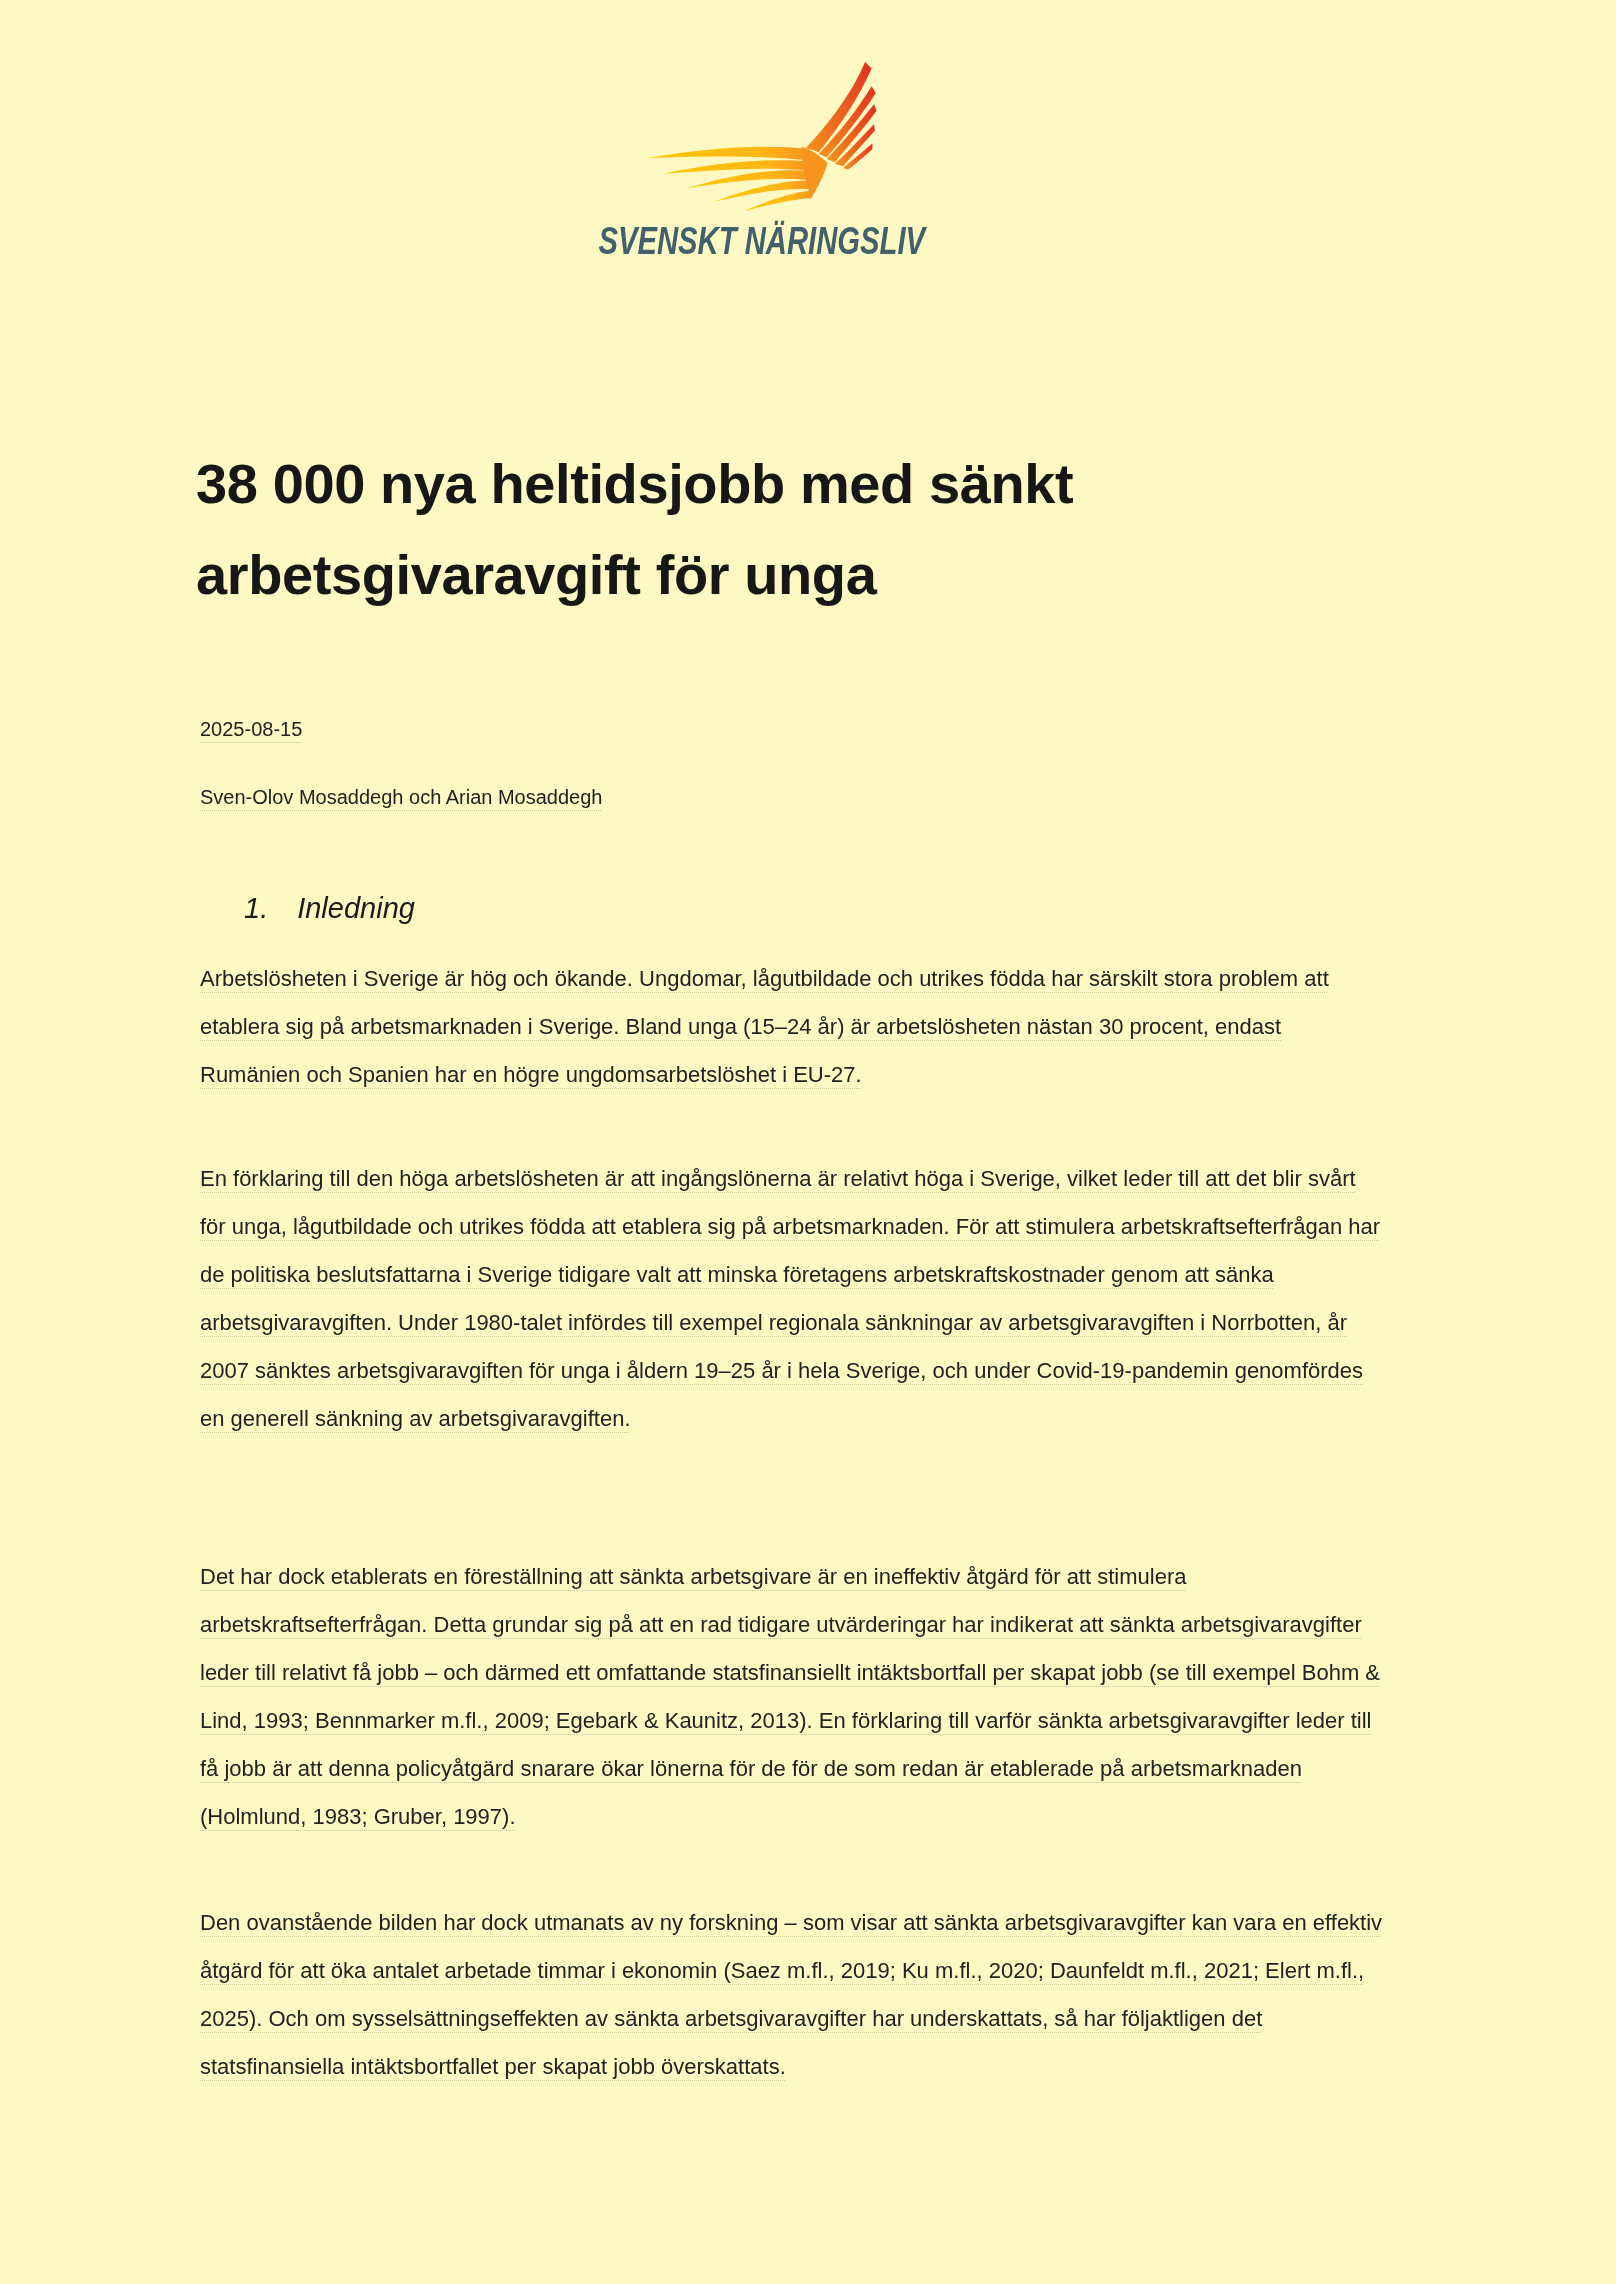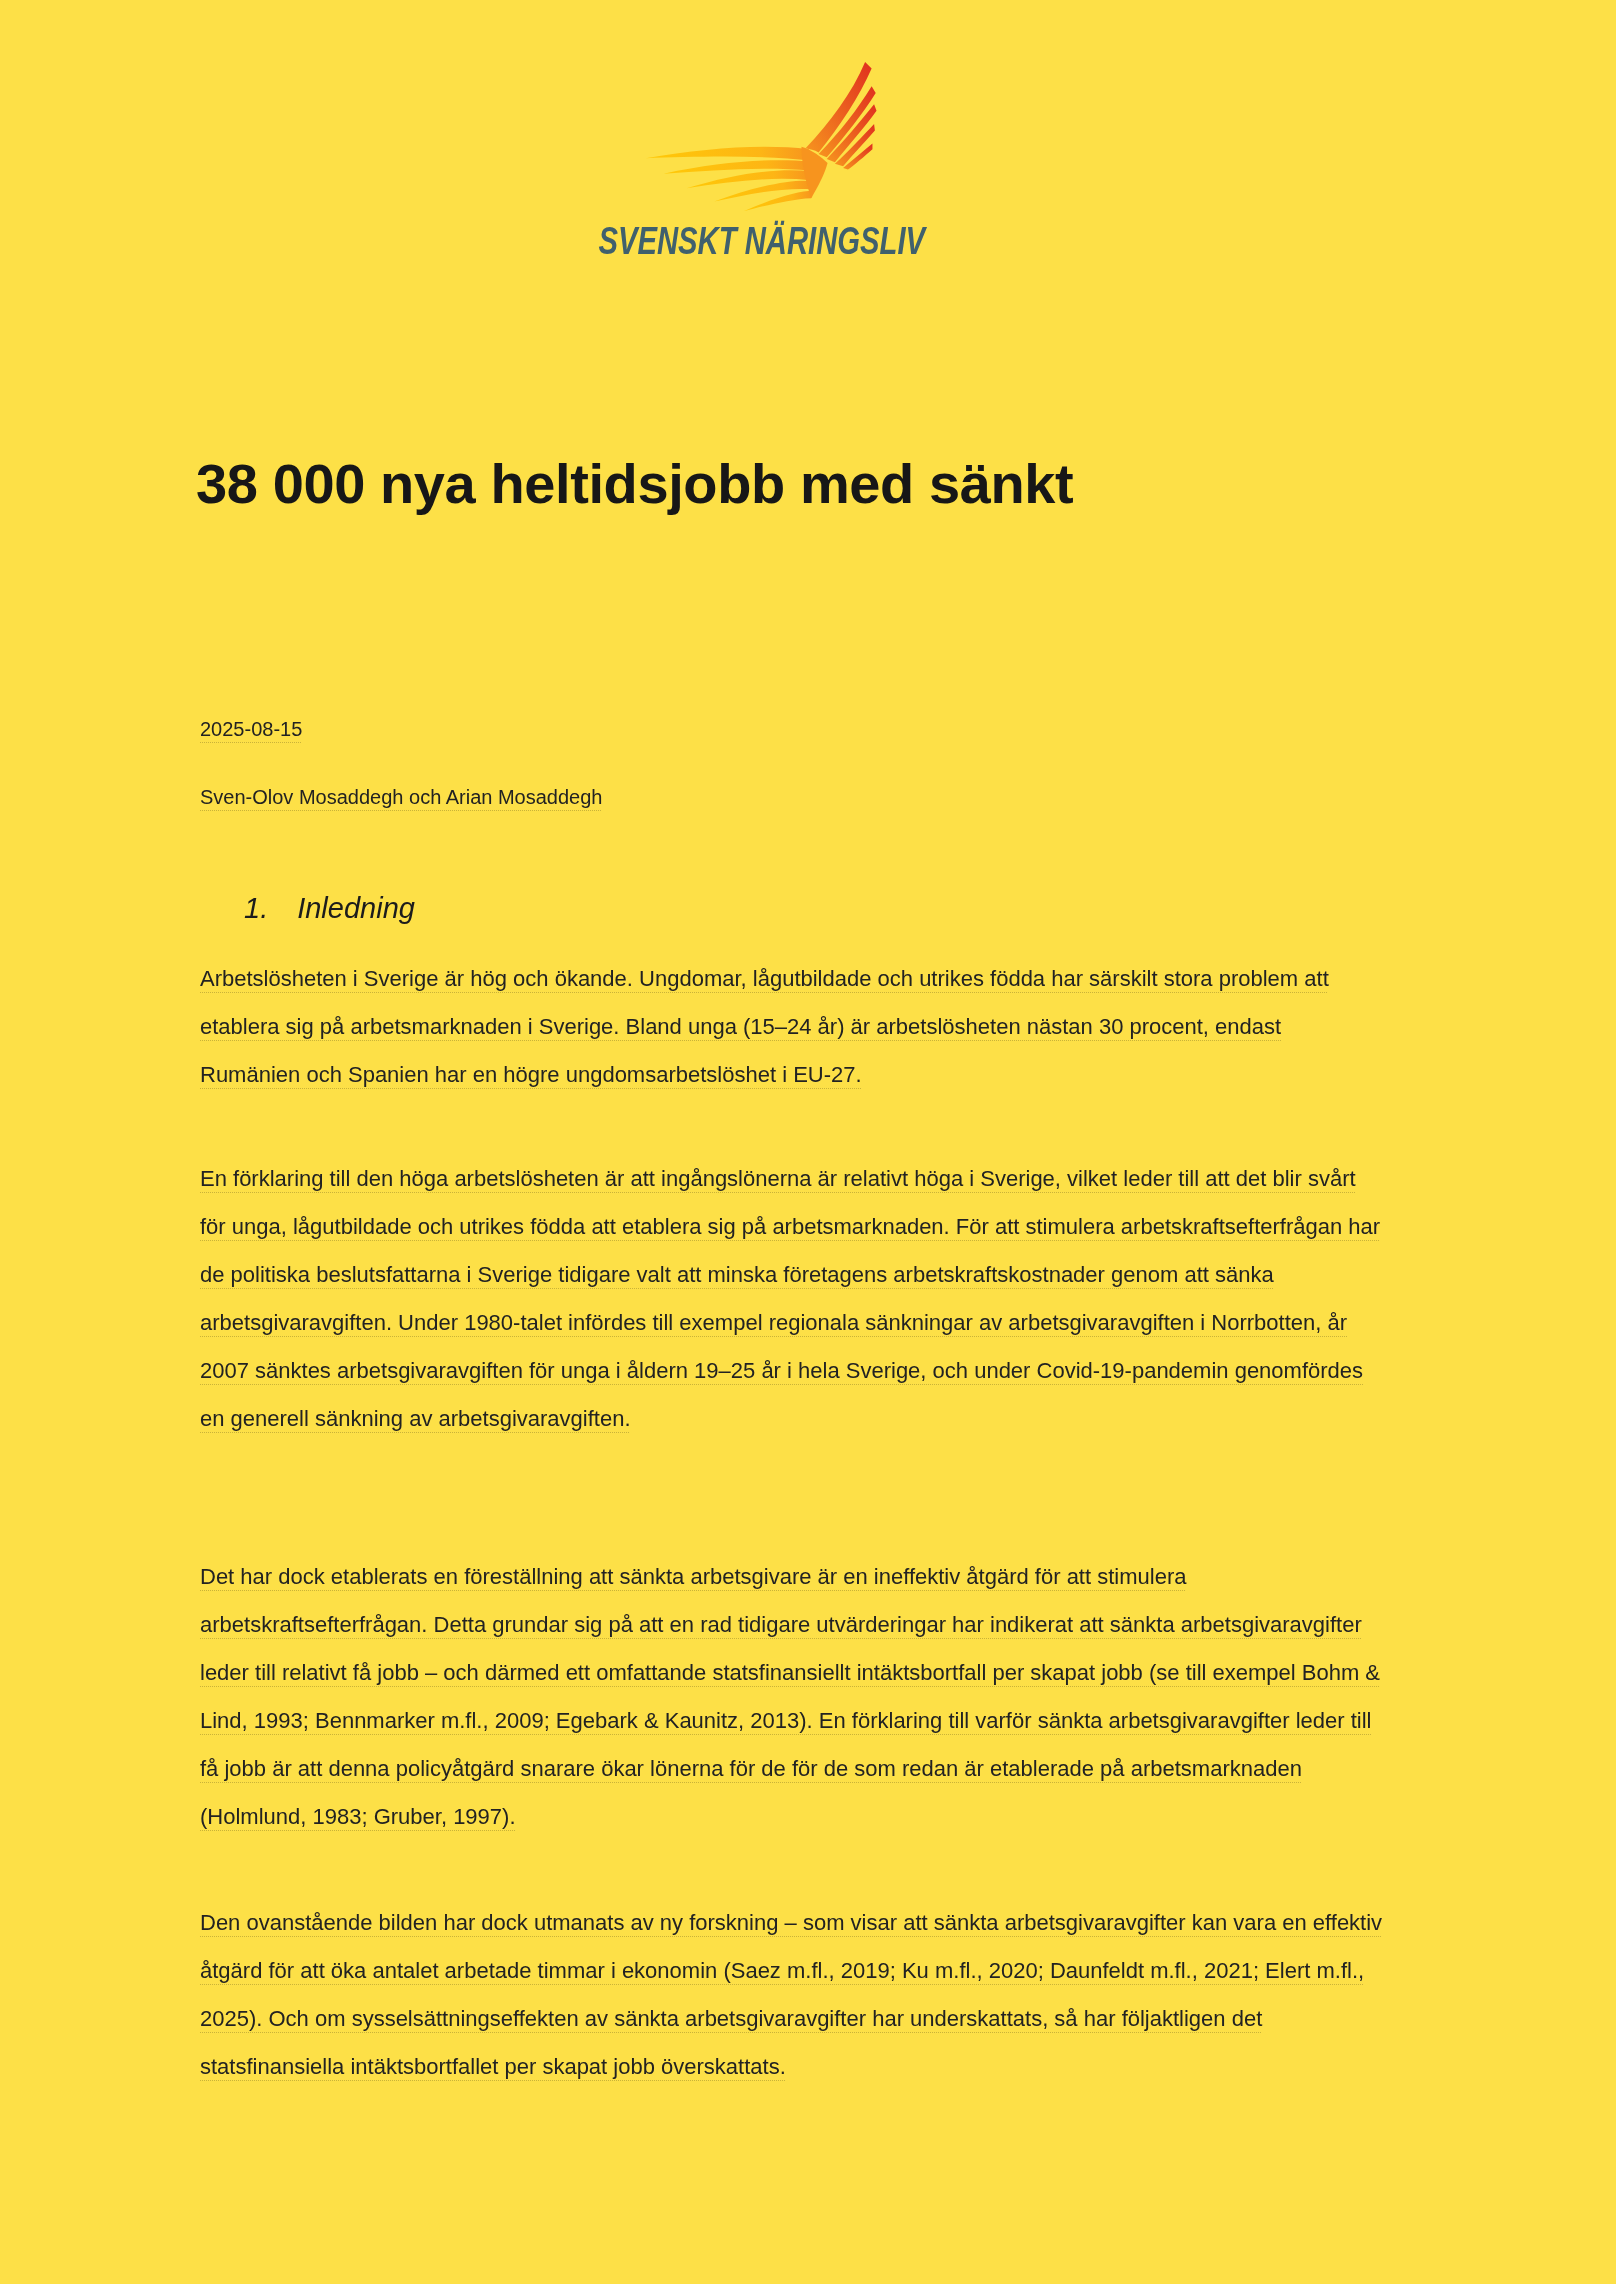--- a/index.html
+++ b/index.html
@@ -1,21 +1,21 @@
 <!DOCTYPE html>
 <html style="font-size:13.5px"><head>
 <meta charset="utf-8">
 <style>
   html,body{margin:0;padding:0;}
   body{
     width:1616px;height:2284px;background:#ffffff;
     font-family:"Liberation Sans", sans-serif;
     color:#212121;
   }
-  #page{position:relative;width:1616px;height:2284px;background:#fde047;overflow:hidden;}
+  #page{position:relative;width:1616px;height:2284px;background:#fef9c3;overflow:hidden;}
 
   
   .logo-wrap{position:absolute;top:57px;left:509px;width:505px;
     display:flex;flex-direction:column;align-items:center;}
   .logo-wing{width:249px;height:155px;display:block;}
   .logo-wordmark{
     margin-top:6.7px;white-space:nowrap;
     font-size:39px;font-weight:700;font-style:italic;
     letter-spacing:0px;color:#40606d;
     transform:scaleX(0.75);transform-origin:50% 50%;
@@ -87,20 +87,21 @@
         <path d="M230,125 C252,102 272,78 288,58 L291,66 C276,87 256,109 240,129 Z"></path>
         <path d="M240,131 C258,114 275,96 288,82 L289,90 C277,104 262,119 250,134 Z"></path>
         <path d="M250,136 C262,126 275,115 286,106 L286,113 C276,122 264,132 256,138 Z"></path>
       </g>
     </svg>
     <div class="logo-wordmark">SVENSKT NÄRINGSLIV</div>
   </div>
 
   <div class="doc-title">
     <div>38 000 nya heltidsjobb med sänkt</div>
+    <div>arbetsgivaravgift för unga</div>
   </div>
 
   <div class="meta date-line dotted">2025-08-15</div>
 
   <div class="meta byline dotted">Sven-Olov Mosaddegh och Arian Mosaddegh</div>
 
   <div class="section-heading">
     <span>1.</span>
     <span>Inledning</span>
   </div>

